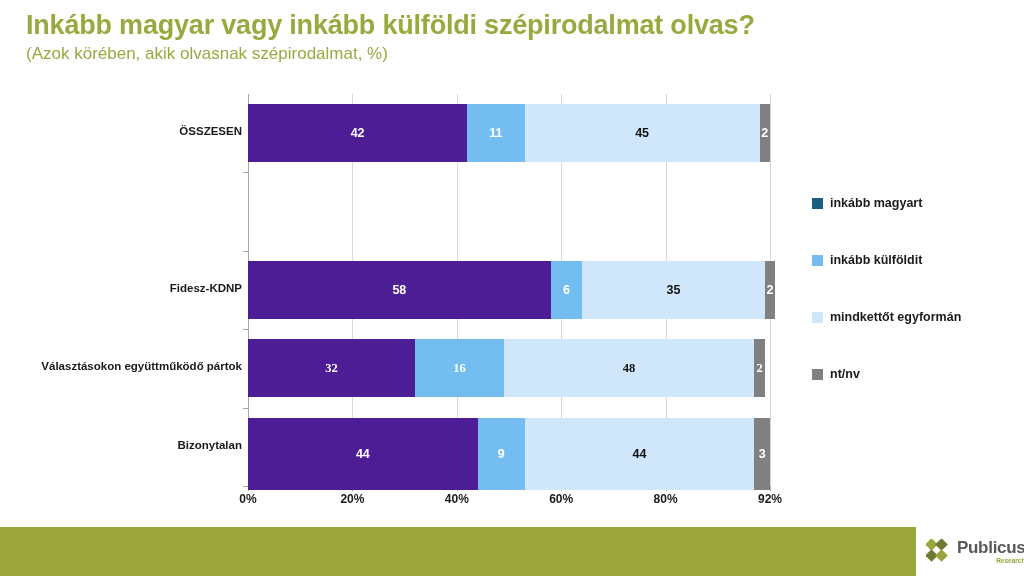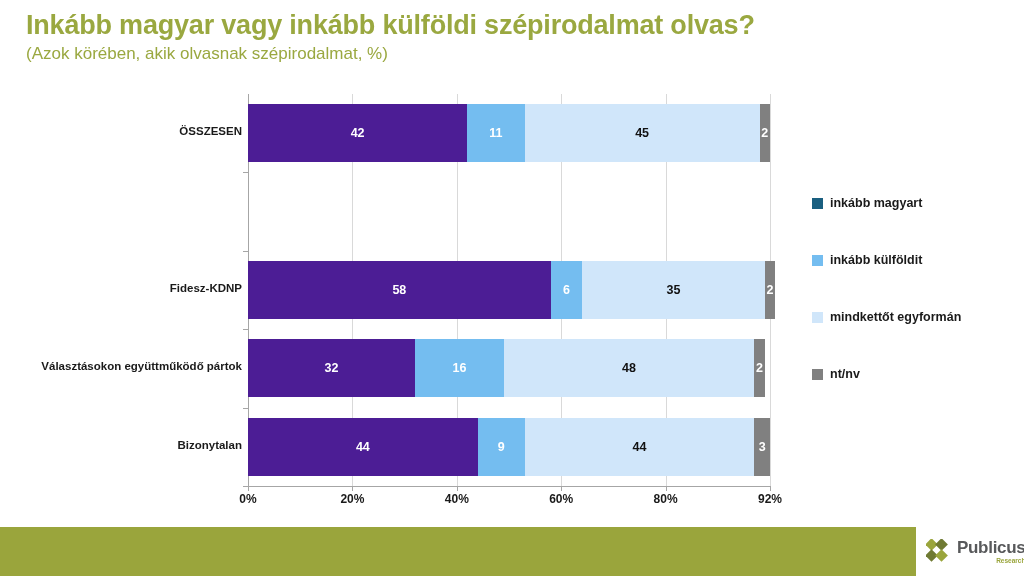--- a/index.html
+++ b/index.html
@@ -133,27 +133,27 @@
           <div class="seg c1" style="left: 219.24px; width: 57.42px;">11</div>
           <div class="seg c2" style="left: 276.66px; width: 234.9px;">45</div>
           <div class="seg c3" style="left: 511.56px; width: 10.44px;">2</div>
         </div>
         <div class="bar-row" style="top: 167px; height: 58px;">
           <div class="seg c0" style="left: 0px; width: 302.76px;">58</div>
           <div class="seg c1" style="left: 302.76px; width: 31.32px;">6</div>
           <div class="seg c2" style="left: 334.08px; width: 182.7px;">35</div>
           <div class="seg c3" style="left: 516.78px; width: 10.44px;">2</div>
         </div>
-        <div class="bar-row" style="top: 245.4px; height: 58px;">
+        <div class="bar-row" style="top: 245.4px; height: 58px; font-family: Liberation Serif, serif;">
           <div class="seg c0" style="left: 0px; width: 167.04px;">32</div>
           <div class="seg c1" style="left: 167.04px; width: 88.74px;">16</div>
           <div class="seg c2" style="left: 255.78px; width: 250.56px;">48</div>
           <div class="seg c3" style="left: 506.34px; width: 10.44px;">2</div>
         </div>
-        <div class="bar-row" style="top: 323.8px; height: 58px;">
+        <div class="bar-row" style="top: 323.8px; height: 72px;">
           <div class="seg c0" style="left: 0px; width: 229.68px;">44</div>
           <div class="seg c1" style="left: 229.68px; width: 46.98px;">9</div>
           <div class="seg c2" style="left: 276.66px; width: 229.68px;">44</div>
           <div class="seg c3" style="left: 506.34px; width: 15.66px;">3</div>
         </div>
       </div>
     <div class="xlabels" id="xlabels">
         <div class="xlabel" style="left: 248px;">0%</div>
         <div class="xlabel" style="left: 352.4px;">20%</div>
         <div class="xlabel" style="left: 456.8px;">40%</div>

